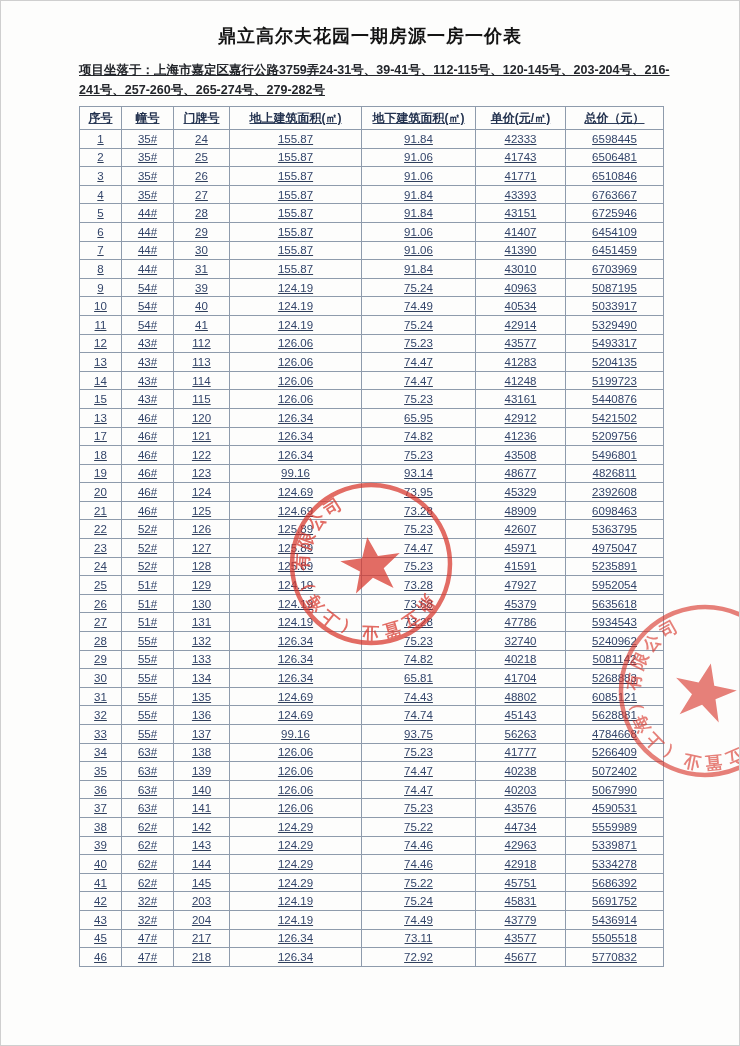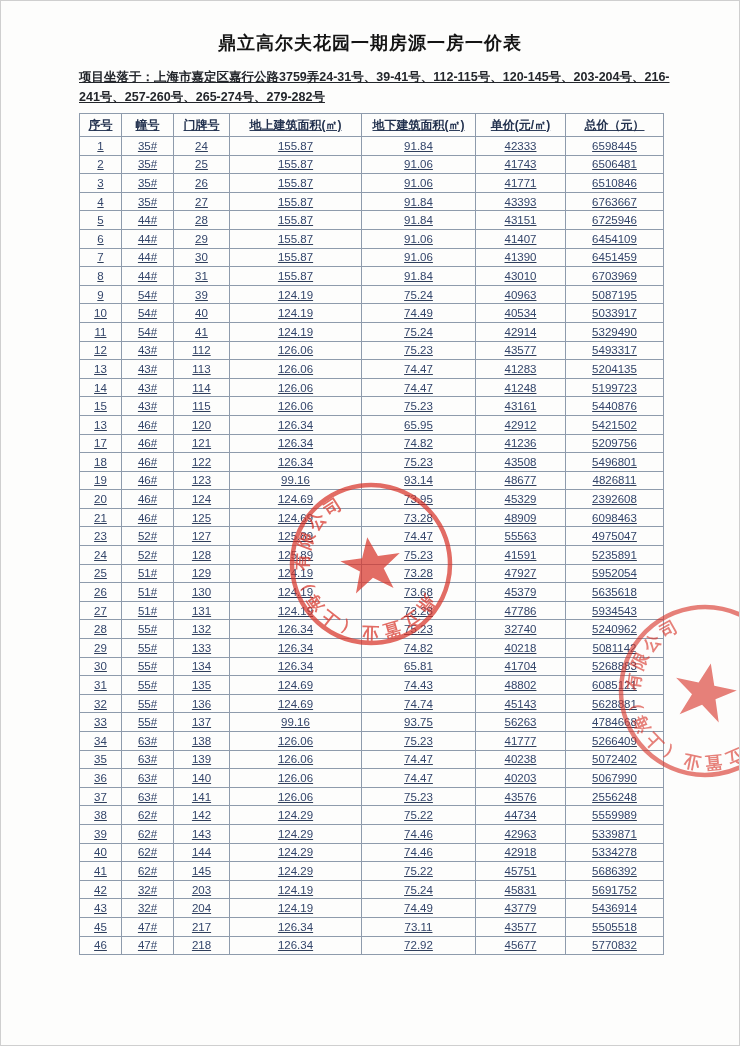--- a/index.html
+++ b/index.html
@@ -9,21 +9,21 @@
     width:740px; height:1046px;
     margin:0 auto;
     background:#fdfdfc;
     border:1px solid #cfcfcf;
     overflow:hidden;
     font-family:"Liberation Sans","DejaVu Sans",sans-serif;
     color:#2f3f5c;
   }
   .title {
     text-align:center;
-    padding-top:30px;
+    padding-top:23px;
     font-size:18px;
     font-weight:bold;
     letter-spacing:1px;
     color:#141414;
   }
   .note {
     margin:12px 0 6px 78px;
     width:592px;
     font-size:12.5px;
     font-weight:bold;
@@ -278,26 +278,35 @@
         <tr>
           <td>21</td>
           <td>46#</td>
           <td>125</td>
           <td>124.69</td>
           <td>73.28</td>
           <td>48909</td>
           <td>6098463</td>
         </tr>
         <tr>
+          <td>22</td>
+          <td>52#</td>
+          <td>126</td>
+          <td>125.89</td>
+          <td>75.23</td>
+          <td>42607</td>
+          <td>5363795</td>
+        </tr>
+        <tr>
           <td>23</td>
           <td>52#</td>
           <td>127</td>
           <td>125.89</td>
           <td>74.47</td>
-          <td>55563</td>
+          <td>45971</td>
           <td>4975047</td>
         </tr>
         <tr>
           <td>24</td>
           <td>52#</td>
           <td>128</td>
           <td>125.89</td>
           <td>75.23</td>
           <td>41591</td>
           <td>5235891</td>
@@ -410,21 +419,21 @@
           <td>40203</td>
           <td>5067990</td>
         </tr>
         <tr>
           <td>37</td>
           <td>63#</td>
           <td>141</td>
           <td>126.06</td>
           <td>75.23</td>
           <td>43576</td>
-          <td>2556248</td>
+          <td>4590531</td>
         </tr>
         <tr>
           <td>38</td>
           <td>62#</td>
           <td>142</td>
           <td>124.29</td>
           <td>75.22</td>
           <td>44734</td>
           <td>5559989</td>
         </tr>

